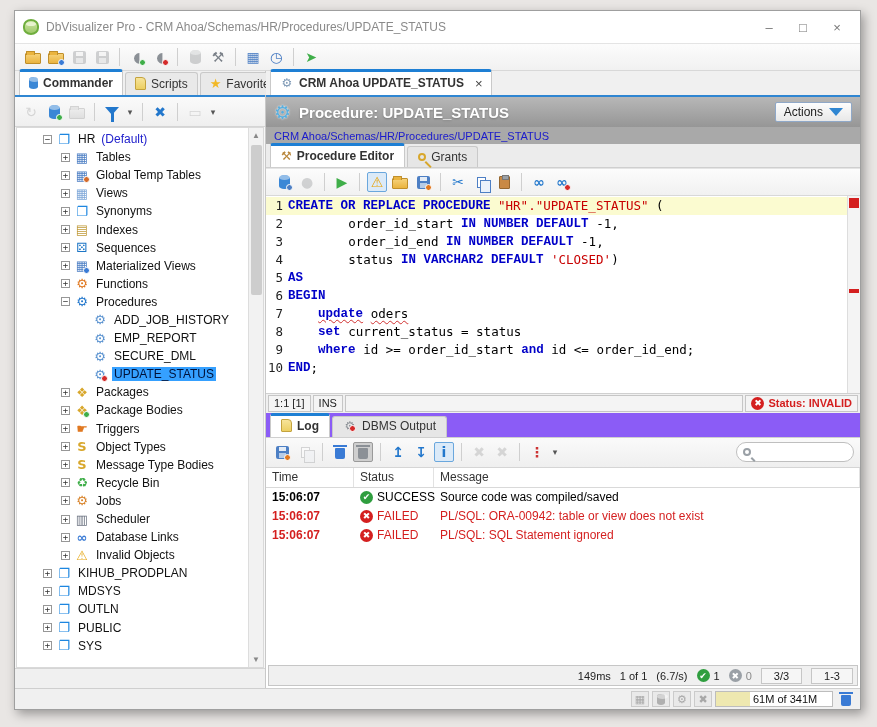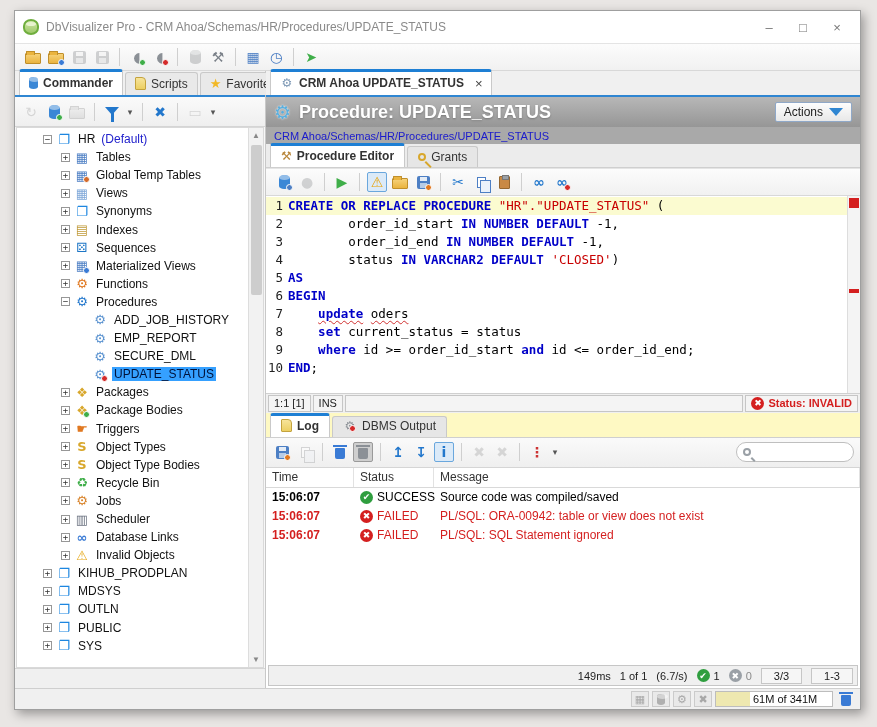--- a/index.html
+++ b/index.html
@@ -79,52 +79,52 @@
   
   .vscroll { width:15px; background:#f2f2f2; border-left:1px solid #ddd; display:flex; flex-direction:column; align-items:center; flex:0 0 auto; }
   .vs-btn { width:15px; height:15px; color:#888; font-size:8px; display:flex; align-items:center; justify-content:center; }
   .vs-track { flex:1; width:15px; position:relative; }
   .vs-thumb { position:absolute; left:2px; top:2px; width:11px; height:150px; background:#cdcdcd; border-radius:2px; }
   
   .left-bottom { height:20px; background:#f0f0f0; border-top:1px solid #d5d5d5; flex:0 0 auto; }
   
   .banner { height:30px; background:linear-gradient(#b7b7b7,#969696); display:flex; align-items:center; padding:0 8px; flex:0 0 auto; }
   .banner-gear { position:relative; color:#58aede; font-size:19px; font-family:"DejaVu Sans", sans-serif; margin-right:8px; text-shadow:0 0 2px #fff; }
-  .banner-title { color:#fff; font-size:18px; font-weight:bold; flex:1; text-shadow:0 1px 2px rgba(0,0,0,.25); }
+  .banner-title { color:#fff; font-size:15px; font-weight:bold; flex:1; text-shadow:0 1px 2px rgba(0,0,0,.25); }
   .actions-btn { background:linear-gradient(#fdfdfd,#e8e8e8); border:1px solid #8fa8c8; border-radius:2px; font-size:12px; color:#222; padding:2px 8px; display:flex; align-items:center; gap:6px; }
   .actions-btn .tri { width:0; height:0; border-left:7px solid transparent; border-right:7px solid transparent; border-top:8px solid #2f86d2; }
   .crumb { height:17px; background:#a9a9a9; color:#1a1acc; font-size:11px; display:flex; align-items:center; padding:0 8px; flex:0 0 auto; }
   
   .edtabs { height:24px; background:#ececec; border-bottom:1px solid #cfcfcf; display:flex; align-items:flex-end; padding-left:4px; gap:2px; flex:0 0 auto; }
   .edtab { display:flex; align-items:center; gap:5px; font-size:12px; padding:2px 10px 3px; background:#e6e6e6; border:1px solid #c9c9c9; border-bottom:none; border-radius:3px 3px 0 0; height:21px; color:#333; }
   .edtab.active { background:#fff; border-top:3px solid #1e7fd4; font-weight:bold; height:24px; }
   
   .codewrap { flex:1; display:flex; min-height:0; background:#fff; }
   .code { flex:1; overflow:hidden; font-family:"DejaVu Sans Mono", monospace; font-size:12.5px; line-height:18px; padding-top:1px; }
   .cline { display:flex; white-space:pre; }
   .cline.hl { background:#fbfbd0; }
   .lno { width:22px; text-align:right; padding-right:5px; color:#222; flex:0 0 auto; }
-  .kw { color:#0000c8; font-weight:bold; }
+  .kw { color:#0000c8; font-weight:bold;font-family:Liberation Mono, monospace; }
   .str { color:#c80000; }
   .pl { color:#000; }
   .sq { text-decoration:underline wavy #d03030 1px; text-underline-offset:2px; }
   .errstripe { width:13px; background:#f4f4f4; border-left:1px solid #ddd; position:relative; flex:0 0 auto; }
   .errstripe .m1 { position:absolute; left:1px; top:2px; width:10px; height:10px; background:#d41f1f; }
   .errstripe .m2 { position:absolute; left:1px; top:93px; width:10px; height:4px; background:#d41f1f; }
   
   .edstatus { height:20px; display:flex; align-items:stretch; gap:2px; background:#f0f0f0; border-top:1px solid #d0d0d0; padding:1px 2px; font-size:11px; flex:0 0 auto; }
   .escell { border:1px solid #c6c6c6; background:#f4f4f4; display:flex; align-items:center; padding:0 5px; color:#222; }
   .escell.grow { flex:1; }
   .status-invalid { color:#d41f1f; font-weight:bold; gap:4px; }
   .badge { width:13px; height:13px; border-radius:50%; color:#fff; font-size:9px; display:flex; align-items:center; justify-content:center; flex:0 0 auto; font-family:"DejaVu Sans", sans-serif; }
   .badge.red { background:#d41f1f; }
   .badge.green { background:#2f9e3f; }
   .badge.gray { background:#9aa0a6; }
   
-  .logtabs { height:25px; background:#fef9c3; border-bottom:1px solid #cfcfcf; display:flex; align-items:flex-end; padding-left:4px; gap:2px; flex:0 0 auto; }
+  .logtabs { height:25px; background:#8b5cf6; border-bottom:1px solid #cfcfcf; display:flex; align-items:flex-end; padding-left:4px; gap:2px; flex:0 0 auto; }
   .logtoolbar { height:30px; background:linear-gradient(#fafafa,#efefef); border-bottom:1px solid #d5d5d5; display:flex; align-items:center; gap:3px; padding:0 6px; flex:0 0 auto; }
   .searchbox { margin-left:auto; width:118px; height:20px; border:1px solid #bfbfbf; border-radius:10px; background:#fff; display:flex; align-items:center; padding:0 6px; gap:4px; }
   .searchbox input { border:none; outline:none; width:80px; font-size:11px; background:transparent; }
   .logtable { flex:1; min-height:0; background:#fff; font-size:12px; overflow:hidden; }
   .lt-header { display:flex; height:20px; align-items:center; border-bottom:1px solid #d9d9d9; color:#333; }
   .lt-header > div { padding:0 6px; border-right:1px solid #e2e2e2; height:100%; display:flex; align-items:center; }
   .lt-row { display:flex; height:19px; align-items:center; }
   .lt-row > div { padding:0 6px; display:flex; align-items:center; gap:4px; }
   .col-time { width:88px; flex:0 0 auto; }
   .col-status { width:80px; flex:0 0 auto; }
@@ -376,21 +376,21 @@
               <span class="ticon">
                 <span class="gi" style="color: rgb(216, 167, 44); font-weight: bold;">S</span>
               </span>
               <span class="tlabel">Object Types</span>
             </div>
             <div class="trow" style="padding-left: 44px;">
               <span class="expander">+</span>
               <span class="ticon">
                 <span class="gi" style="color: rgb(216, 167, 44); font-weight: bold;">S</span>
               </span>
-              <span class="tlabel">Object Type Bodies</span>
+              <span class="tlabel">Message Type Bodies</span>
             </div>
             <div class="trow" style="padding-left: 44px;">
               <span class="expander">+</span>
               <span class="ticon">
                 <span class="gi" style="color: rgb(63, 174, 73);">♻</span>
               </span>
               <span class="tlabel">Recycle Bin</span>
             </div>
             <div class="trow" style="padding-left: 44px;">
               <span class="expander">+</span>

